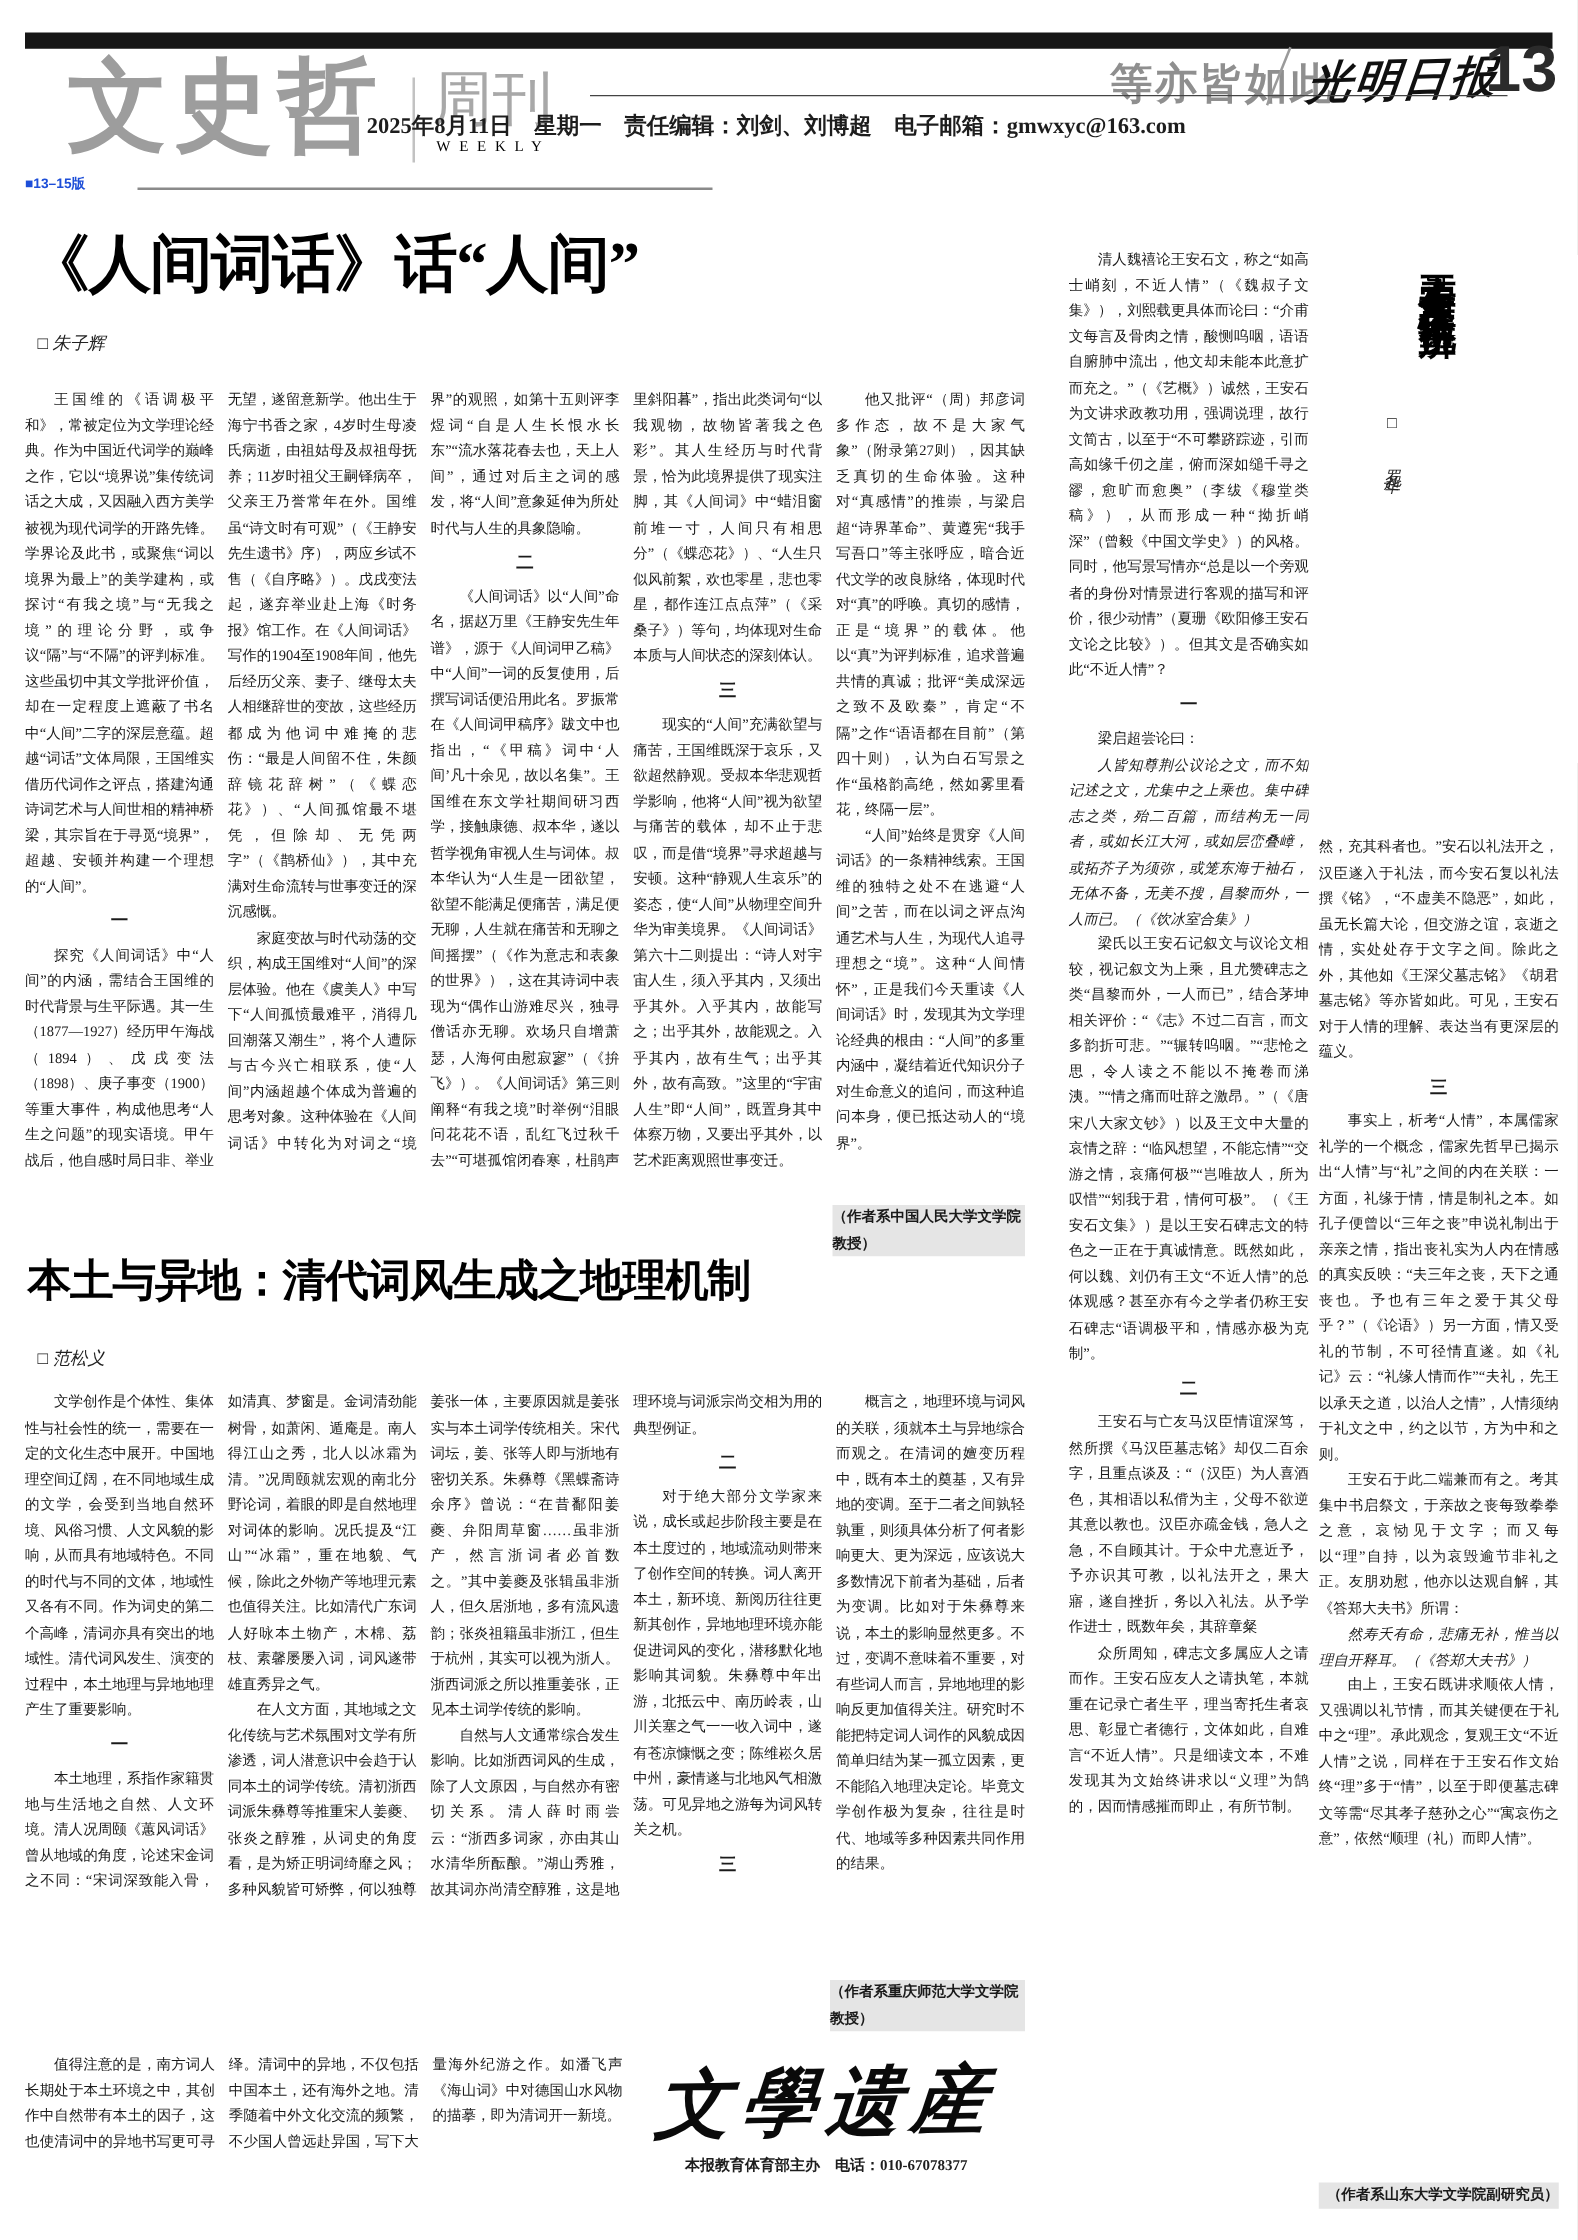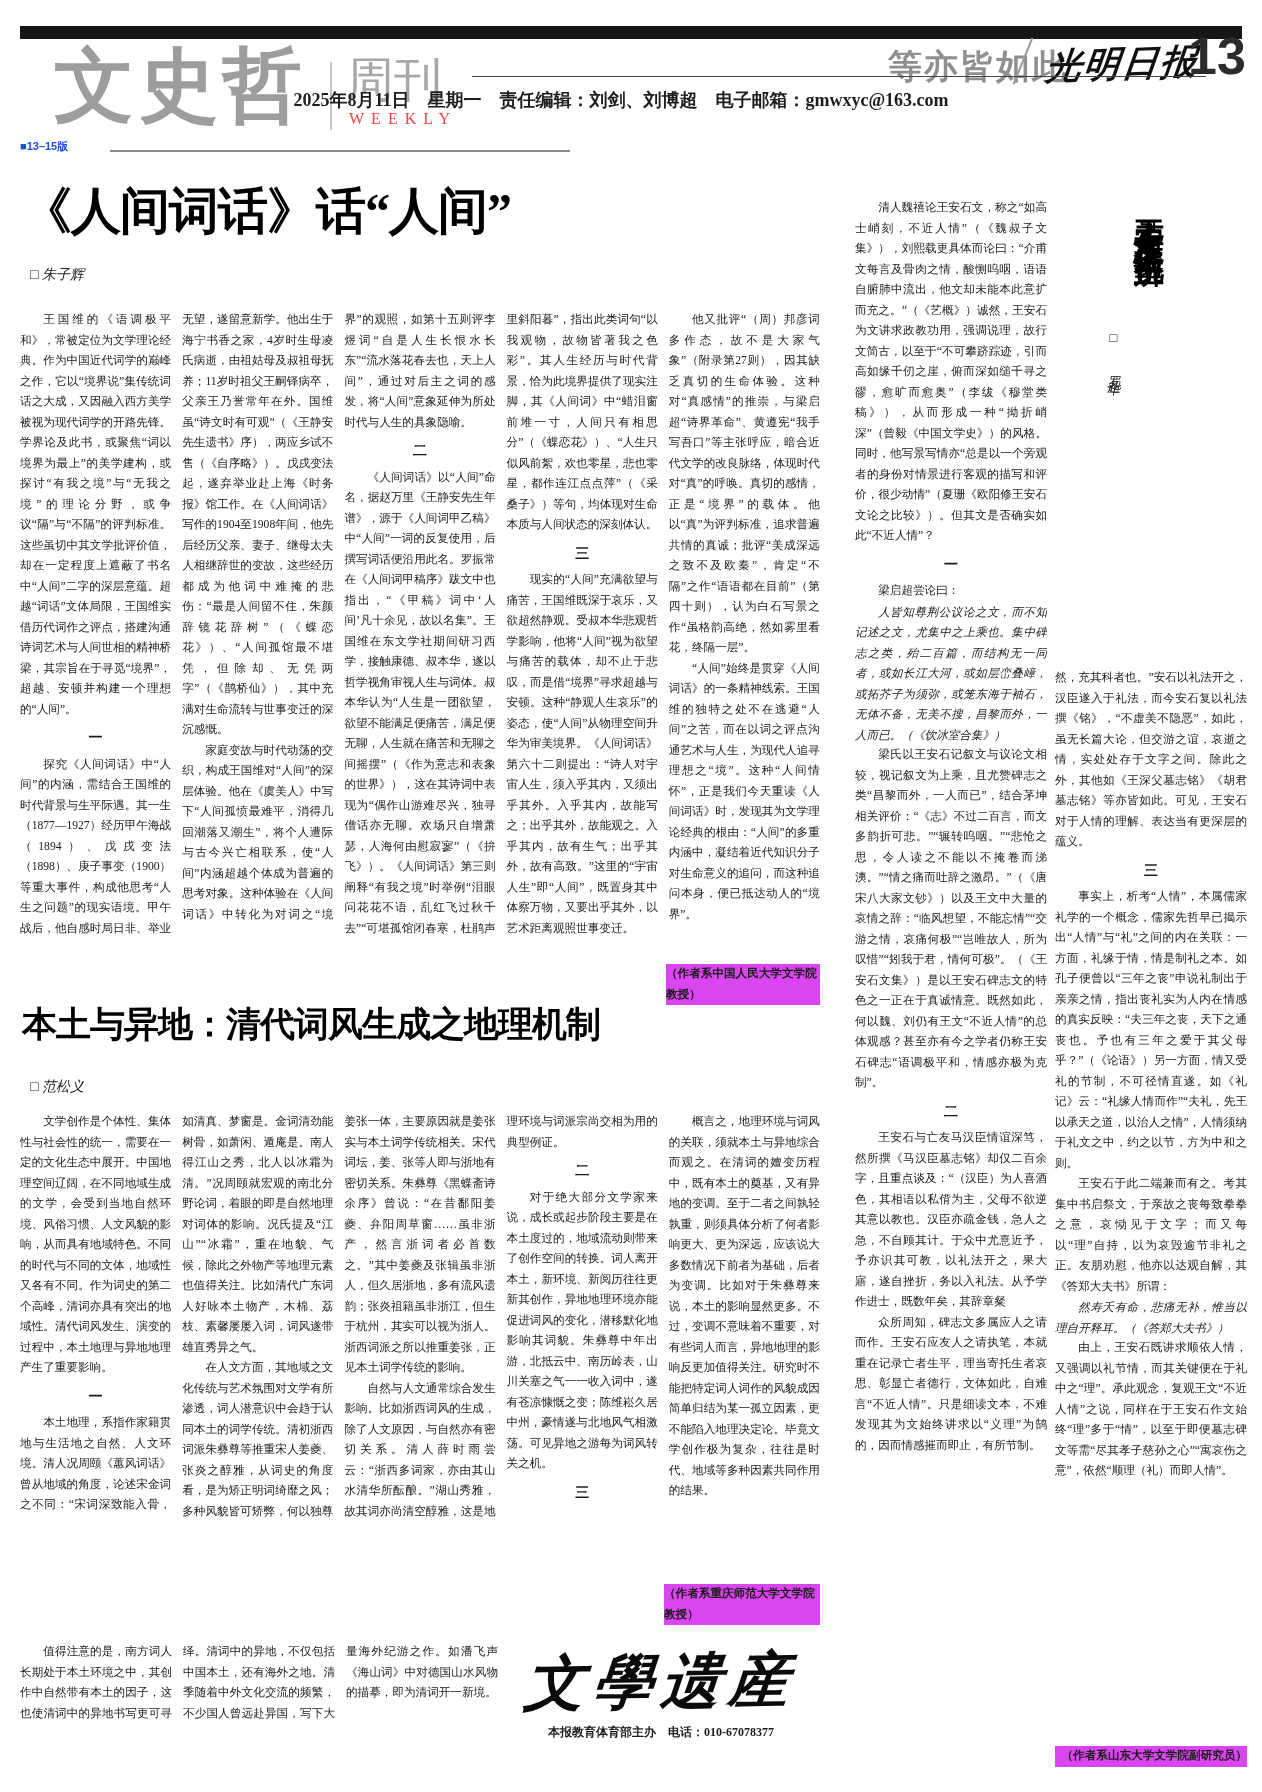--- a/index.html
+++ b/index.html
@@ -4,41 +4,41 @@
 <style>
   html,body{margin:0;padding:0;background:#e8e8e4;}
   #page{position:relative;width:1262px;height:1792px;background:#ffffff;margin:0 auto;
         font-family:"Liberation Serif","DejaVu Serif",serif;color:#1a1a1a;overflow:hidden;}
   .abs{position:absolute;}
   
   #topbar{left:20px;top:26px;width:1222px;height:13px;background:#161616;}
   #masthead{left:54px;top:46px;font-weight:900;font-size:80px;letter-spacing:4px;color:#9d9d9d;line-height:1;}
   #mast-divider{left:330px;top:62px;width:2px;height:68px;background:#c2c2c2;}
   #mast-sub{left:346px;top:56px;font-size:48px;color:#a8a8a8;line-height:1;font-weight:400;}
-  #mast-sub-en{left:349px;top:110px;font-size:16px;color:#ef4444;letter-spacing:7px;font-family:"Liberation Serif",serif;}
+  #mast-sub-en{left:349px;top:110px;font-size:12px;color:#000000;letter-spacing:7px;font-family:"Liberation Serif",serif;}
   #edition{left:20px;top:139px;font-size:11px;font-weight:bold;color:#1d4ed8;font-family:"Liberation Sans",sans-serif;}
   #edition-rule{left:110px;top:150px;width:460px;height:2px;background:#8a8a8a;}
   #section-label{left:888px;top:44px;font-size:34px;font-weight:bold;color:#8f8f8f;font-family:"Liberation Sans",sans-serif;letter-spacing:2px;}
   #slash{left:1022px;top:36px;width:2px;height:50px;background:#9a9a9a;transform:rotate(22deg);}
   #paper-script{left:1046px;top:40px;font-size:36px;font-weight:bold;font-style:italic;transform:skewX(-8deg) rotate(-2deg);color:#101010;letter-spacing:2px;}
   #pageno{left:1188px;top:30px;font-size:52px;color:#2b2b2b;font-family:"Liberation Sans",sans-serif;font-weight:600;line-height:1;}
   #head-rule{left:472px;top:76px;width:734px;height:1px;background:#444;}
   #dateline{left:0;top:88px;width:1242px;text-align:center;font-size:18px;font-weight:bold;color:#1d1d1d;}
   
   #a1-headline{left:22px;top:184px;font-size:50px;font-weight:900;letter-spacing:-1px;color:#000;line-height:1.1;}
   .byline{font-size:14px;font-style:italic;color:#222;}
   #a1-byline{left:30px;top:266px;}
   #a1-body{left:20px;top:310px;width:800px;height:698px;column-count:5;column-gap:11px;overflow:hidden;}
   .bodytext{font-size:11.6px;line-height:20.5px;text-align:justify;}
   .blk{margin:0;}
   .blk.p{text-indent:2em;}
   .blk.cont{text-indent:0;}
   .blk.sec{text-align:center;font-weight:bold;font-size:14px;text-indent:0;margin:8px 0 6px 0;}
   .blk.quote{font-style:italic;text-indent:2em;font-family:"DejaVu Serif","Liberation Serif",serif;}
-  .author-note{font-weight:bold;background:#d946ef;font-size:11.6px;line-height:20.5px;}
+  .author-note{font-weight:bold;background:#e5e5e5;font-size:11.6px;line-height:20.5px;}
   #a1-note{left:666px;top:964px;width:154px;}
   
   #a2-headline{left:22px;top:1006px;font-size:35px;font-weight:900;color:#000;line-height:1.1;letter-spacing:-1px;}
   #a2-byline{left:30px;top:1078px;}
   #a2-body{left:20px;top:1112px;width:800px;height:524px;column-count:5;column-gap:11px;overflow:hidden;}
   #a2-tail{left:20px;top:1642px;width:478px;height:148px;column-count:3;column-gap:11px;overflow:hidden;}
   #a2-note{left:664px;top:1584px;width:156px;}
   
   #logo-block{left:500px;top:1640px;width:322px;height:150px;background:#fff;text-align:center;}
   #logo-script{font-size:60px;font-weight:900;font-style:italic;letter-spacing:8px;transform:skewX(-6deg) rotate(-1deg);color:#0a0a0a;line-height:1.2;display:inline-block;margin-top:6px;}

